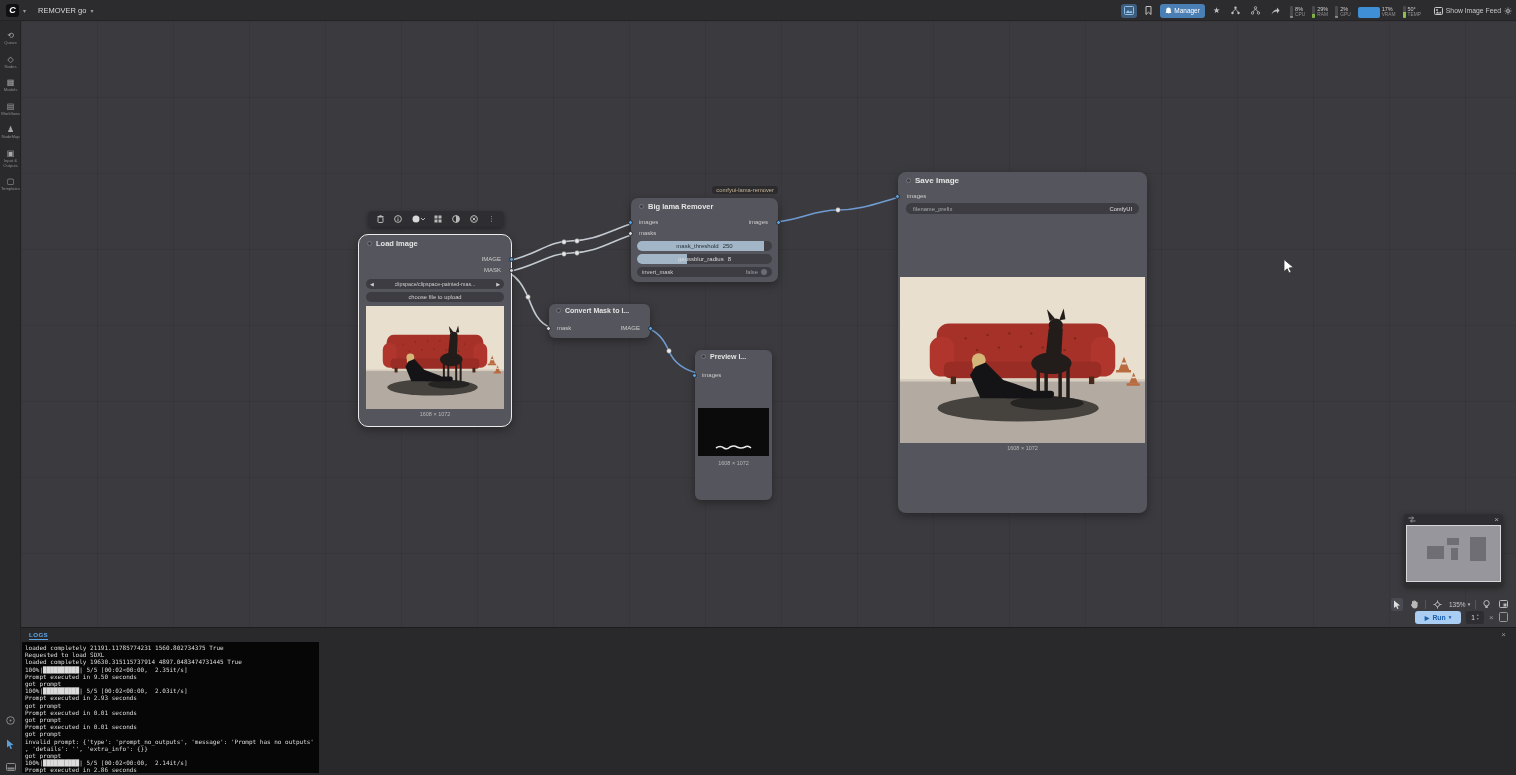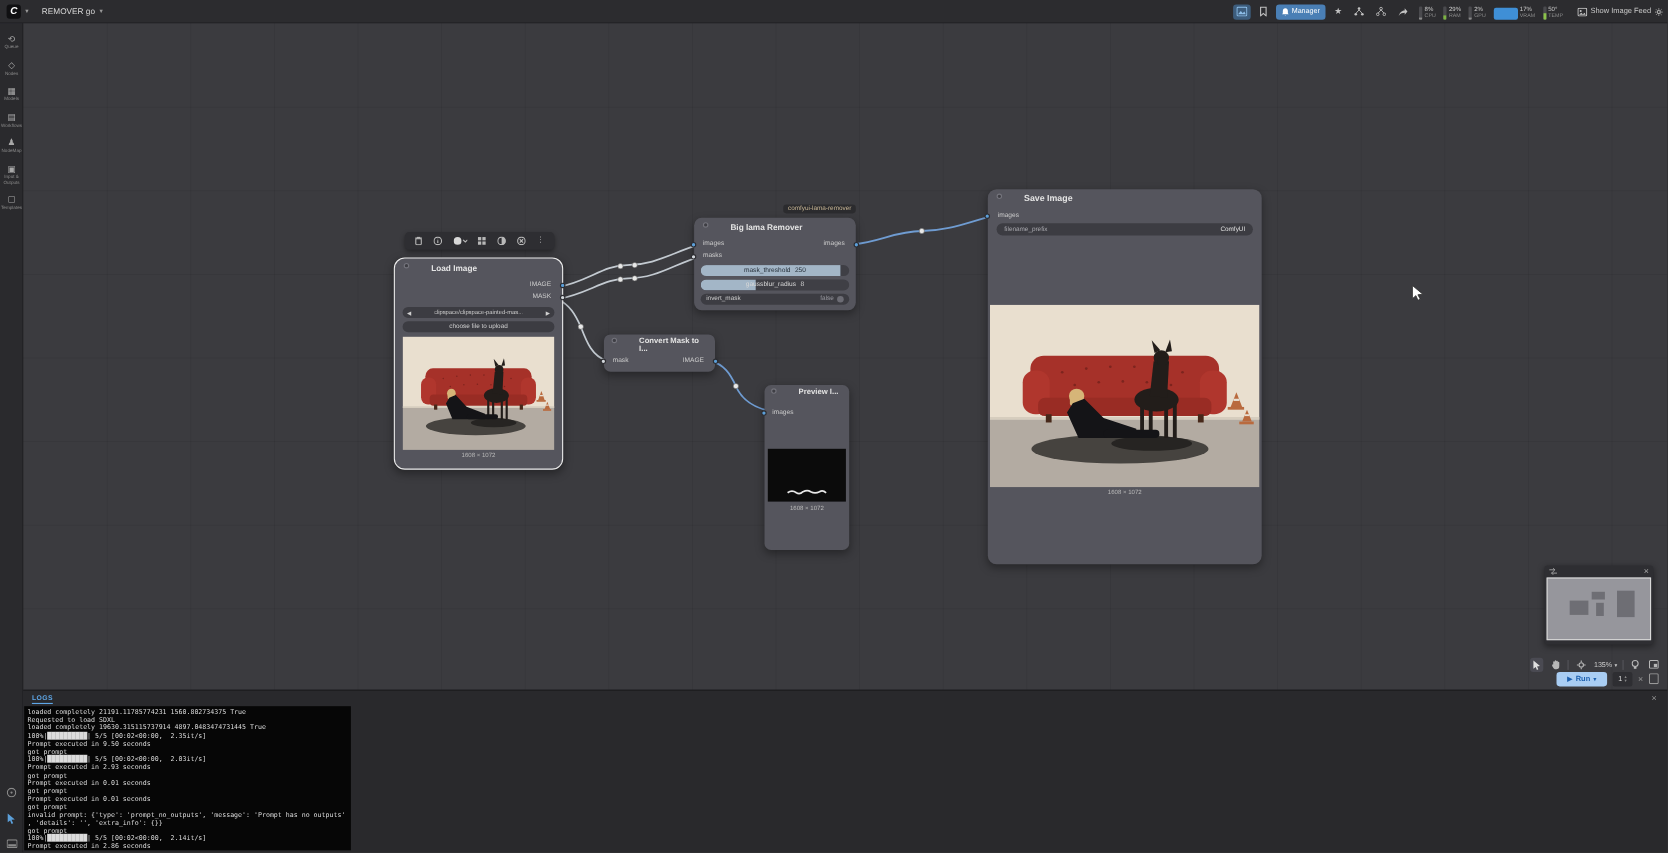--- a/index.html
+++ b/index.html
@@ -39,21 +39,21 @@
   .canvas { position:absolute; left:21px; top:21px; width:1495px; height:606px;
             background:#3b3b3f;
             background-image:
               linear-gradient(rgba(0,0,0,0.07) 1px, transparent 1px),
               linear-gradient(90deg, rgba(0,0,0,0.07) 1px, transparent 1px);
             background-size:76px 76px; }
   svg.links { position:absolute; left:0; top:0; width:1516px; height:775px; pointer-events:none; z-index:5; }
 
   
   .node { position:absolute; background:#55555d; border-radius:8px; box-shadow:0 3px 8px rgba(0,0,0,0.35); z-index:10; }
-  .node .title { display:flex; align-items:flex-start; gap:20px; padding:4px 8px 2px 8px; color:#e4e4e4;
+  .node .title { display:flex; align-items:center; gap:4px; padding:4px 8px 2px 8px; color:#e4e4e4;
                  font-size:7.5px; font-weight:bold; }
   .cdot { width:5px; height:5px; border-radius:50%; background:#3e3e44; border:1px solid #74747c; flex:0 0 auto; }
   .port { position:absolute; width:5px; height:5px; border-radius:50%; border:1px solid #2c2c30; z-index:12; }
   .port.blue { background:#5b9fd9; }
   .port.gray { background:#d3d7dc; }
   .plabel { position:absolute; font-size:6px; color:#cccccc; }
   .widget { position:absolute; background:#3c3c42; border-radius:5px; color:#cfcfcf; font-size:5.8px;
             display:flex; align-items:center; }
   .slider { position:absolute; background:#3f3f45; border-radius:5px; overflow:hidden; }
   .slider .fill { position:absolute; left:0; top:0; bottom:0; background:#a3b6c7; }

